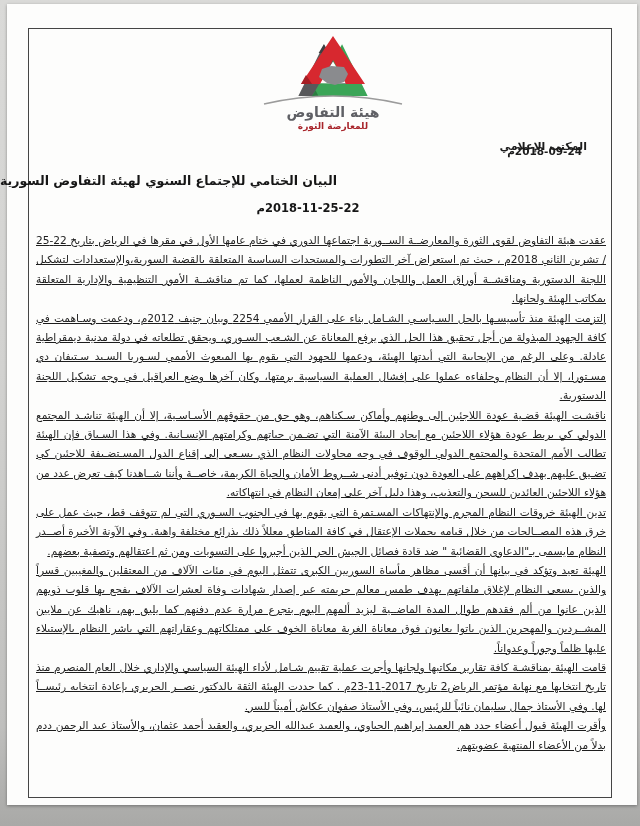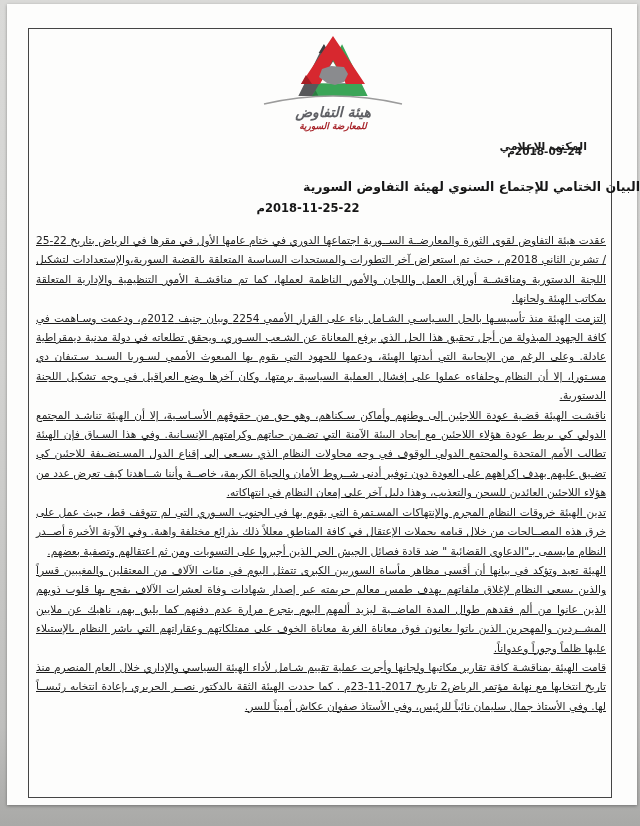--- a/index.html
+++ b/index.html
@@ -11,42 +11,42 @@
   .paper{
     position:absolute;left:7px;top:4px;width:630px;height:801px;
     background:#fdfdfc;
     box-shadow:0 1px 3px rgba(0,0,0,.35);
   }
   .frame{
     position:absolute;left:21px;top:24px;width:582px;height:768px;
     border:1px solid #454545;
   }
   .logo{
-    position:absolute;top:28px;left:233px;width:200px;text-align:center;font-style:italic;
+    position:absolute;top:28px;left:233px;width:200px;text-align:center;
   }
   .logo .star{display:block;margin:0 auto;}
   .logo .arc{display:block;margin:-4px auto 0 auto;}
   .org-name{
     font-size:14px;font-weight:bold;color:#5f6065;letter-spacing:.5px;
     margin-top:-2px;direction:rtl;
   }
   .org-tagline{
     font-size:9px;font-weight:bold;color:#a8252b;letter-spacing:.5px;
     margin-top:1px;direction:rtl;
   }
   .office{
     position:absolute;top:140px;right:53px;font-size:11px;font-weight:bold;
     color:#1c1c1c;direction:rtl;
   }
   .hdate{
     position:absolute;top:145px;right:58px;font-size:10.5px;font-weight:bold;
     color:#1c1c1c;direction:rtl;
   }
   .title{
-    position:absolute;top:179px;left:0;width:640px;text-align:right;
+    position:absolute;top:173px;left:0;width:640px;text-align:left;
     font-size:12.5px;font-weight:bold;color:#161616;direction:rtl;
   }
   .tdate{
     position:absolute;top:201px;left:0;width:616px;text-align:center;
     font-size:11.5px;font-weight:bold;color:#161616;direction:rtl;
   }
   .bodytext{
     position:absolute;top:231px;right:34px;left:36px;
     direction:rtl;text-align:justify;
     font-size:10.6px;line-height:19.4px;color:#1d1d1d;
@@ -75,29 +75,30 @@
         <path d="M0,-40 L32,8 L13,8 L0,-16 L-13,8 L-32,8 Z" fill="#d7282f"></path>
         <path d="M-32,8 L-21,8 L-27,-1 Z" fill="#a51e24"></path>
       </g>
       <path d="M -11,-7 L -2,-10 L 11,-9 L 15,-2 L 11,6 L 2,9 L -6,7 L -14,1 Z" fill="#8a8b8e"></path>
     </g>
   </svg>
   <svg class="arc" width="150" height="14" viewBox="0 0 150 14" xmlns="http://www.w3.org/2000/svg">
     <path d="M6,12 Q75,-4 144,12" stroke="#9b9b9b" stroke-width="1.4" fill="none"></path>
   </svg>
   <div class="org-name">هيئة التفاوض</div>
-  <div class="org-tagline">للمعارضة السورية</div>
+  <div class="org-tagline">للمعارضة الثورة</div>
 </div>
 
 <div class="office">المكتب الإعلامي</div>
 <div class="hdate">2018-09-24م</div>
 
 <div class="title">البيان الختامي للإجتماع السنوي لهيئة التفاوض السورية</div>
 <div class="tdate">2018-11-25-22م</div>
 
 <div class="bodytext">
   <p>عقدت هيئة التفاوض لقوى الثورة والمعارضــة الســورية اجتماعها الدوري في ختام عامها الأول في مقرها في الرياض بتاريخ 22-25 / تشرين الثاني 2018م ، حيث تم استعراض آخر التطورات والمستجدات السياسية المتعلقة بالقضية السورية،والإستعدادات لتشكيل اللجنة الدستورية ومناقشــة أوراق العمل واللجان والأمور الناظمة لعملها، كما تم مناقشــة الأمور التنظيمية والإدارية المتعلقة بمكاتب الهيئة ولجانها.</p>
   <p>إلتزمت الهيئة منذ تأسيسـها بالحل السـياسـي الشـامل بناء على القرار الأممي 2254 وبيان جنيف 2012م، ودعمت وسـاهمت في كافة الجهود المبذولة من أجل تحقيق هذا الحل الذي يرفع المعاناة عن الشـعب السـوري، ويحقق تطلعاته في دولة مدنية ديمقراطية عادلة. وعلى الرغم من الإيجابية التي أبدتها الهيئة، ودعمها للجهود التي يقوم بها المبعوث الأممي لسـوريا السـيد سـتيفان دي مسـتورا، إلا أن النظام وحلفاءه عملوا على إفشال العملية السياسية برمتها، وكان آخرها وضع العراقيل في وجه تشكيل اللجنة الدستورية.</p>
   <p>ناقشـت الهيئة قضـية عودة اللاجئين إلى وطنهم وأماكن سـكناهم، وهو حق من حقوقهم الأسـاسـية، إلا أن الهيئة تناشـد المجتمع الدولي كي يربط عودة هؤلاء اللاجئين مع إيجاد البيئة الآمنة التي تضـمن حياتهم وكرامتهم الإنسـانية. وفي هذا السـياق فإن الهيئة تطالب الأمم المتحدة والمجتمع الدولي الوقوف في وجه محاولات النظام الذي يسـعى إلى إقناع الدول المسـتضـيفة للاجئين كي تضـيق عليهم بهدف إكراههم على العودة دون توفير أدنى شــروط الأمان والحياة الكريمة، خاصــة وأننا شــاهدنا كيف تعرض عدد من هؤلاء اللاجئين العائدين للسجن والتعذيب، وهذا دليل آخر على إمعان النظام في انتهاكاته.</p>
   <p>تدين الهيئة خروقات النظام المجرم والإنتهاكات المسـتمرة التي يقوم بها في الجنوب السـوري التي لم تتوقف قط، حيث عمل على خرق هذه المصــالحات من خلال قيامه بحملات الإعتقال في كافة المناطق معللاً ذلك بذرائع مختلفة واهية. وفي الآونة الأخيرة أصــدر النظام مايسمى بـ"الدعاوى القضائية " ضد قادة فصائل الجيش الحر الذين أجبروا على التسويات ومن ثم اعتقالهم وتصفية بعضهم.</p>
   <p>الهيئة تعيد وتؤكد في بيانها أن أقسى مظاهر مأساة السوريين الكبرى تتمثل اليوم في مئات الآلاف من المعتقلين والمغيبين قسراً والذين يسعى النظام لإغلاق ملفاتهم بهدف طمس معالم جريمته عبر إصدار شهادات وفاة لعشرات الآلاف يفجع بها قلوب ذويهم الذين عانوا من ألم فقدهم طوال المدة الماضــية ليزيد ألمهم اليوم بتجرع مرارة عدم دفنهم كما يليق بهم، ناهيك عن ملايين المشــردين والمهجرين الذين باتوا يعانون فوق معاناة الغربة معاناة الخوف على ممتلكاتهم وعقاراتهم التي باشر النظام بالإستيلاء عليها ظلماً وجوراً وعدواناً.</p>
   <p>قامت الهيئة بمناقشـة كافة تقارير مكاتبها ولجانها وأجرت عملية تقييم شـامل لأداء الهيئة السياسي والإداري خلال العام المنصرم منذ تاريخ انتخابها مع نهاية مؤتمر الرياض2 تاريخ 2017-11-23م . كما جددت الهيئة الثقة بالدكتور نصــر الحريري بإعادة انتخابه رئيســاً لها. وفي الأستاذ جمال سليمان نائباً للرئيس، وفي الأستاذ صفوان عكاش أميناً للسر.</p>
+  <p>وأقرت الهيئة قبول أعضاء جدد هم العميد إبراهيم الجباوي، والعميد عبدالله الحريري، والعقيد أحمد عثمان، والأستاذ عبد الرحمن ددم بدلاً من الأعضاء المنتهية عضويتهم.</p>
 </div>
 
 </body></html>

